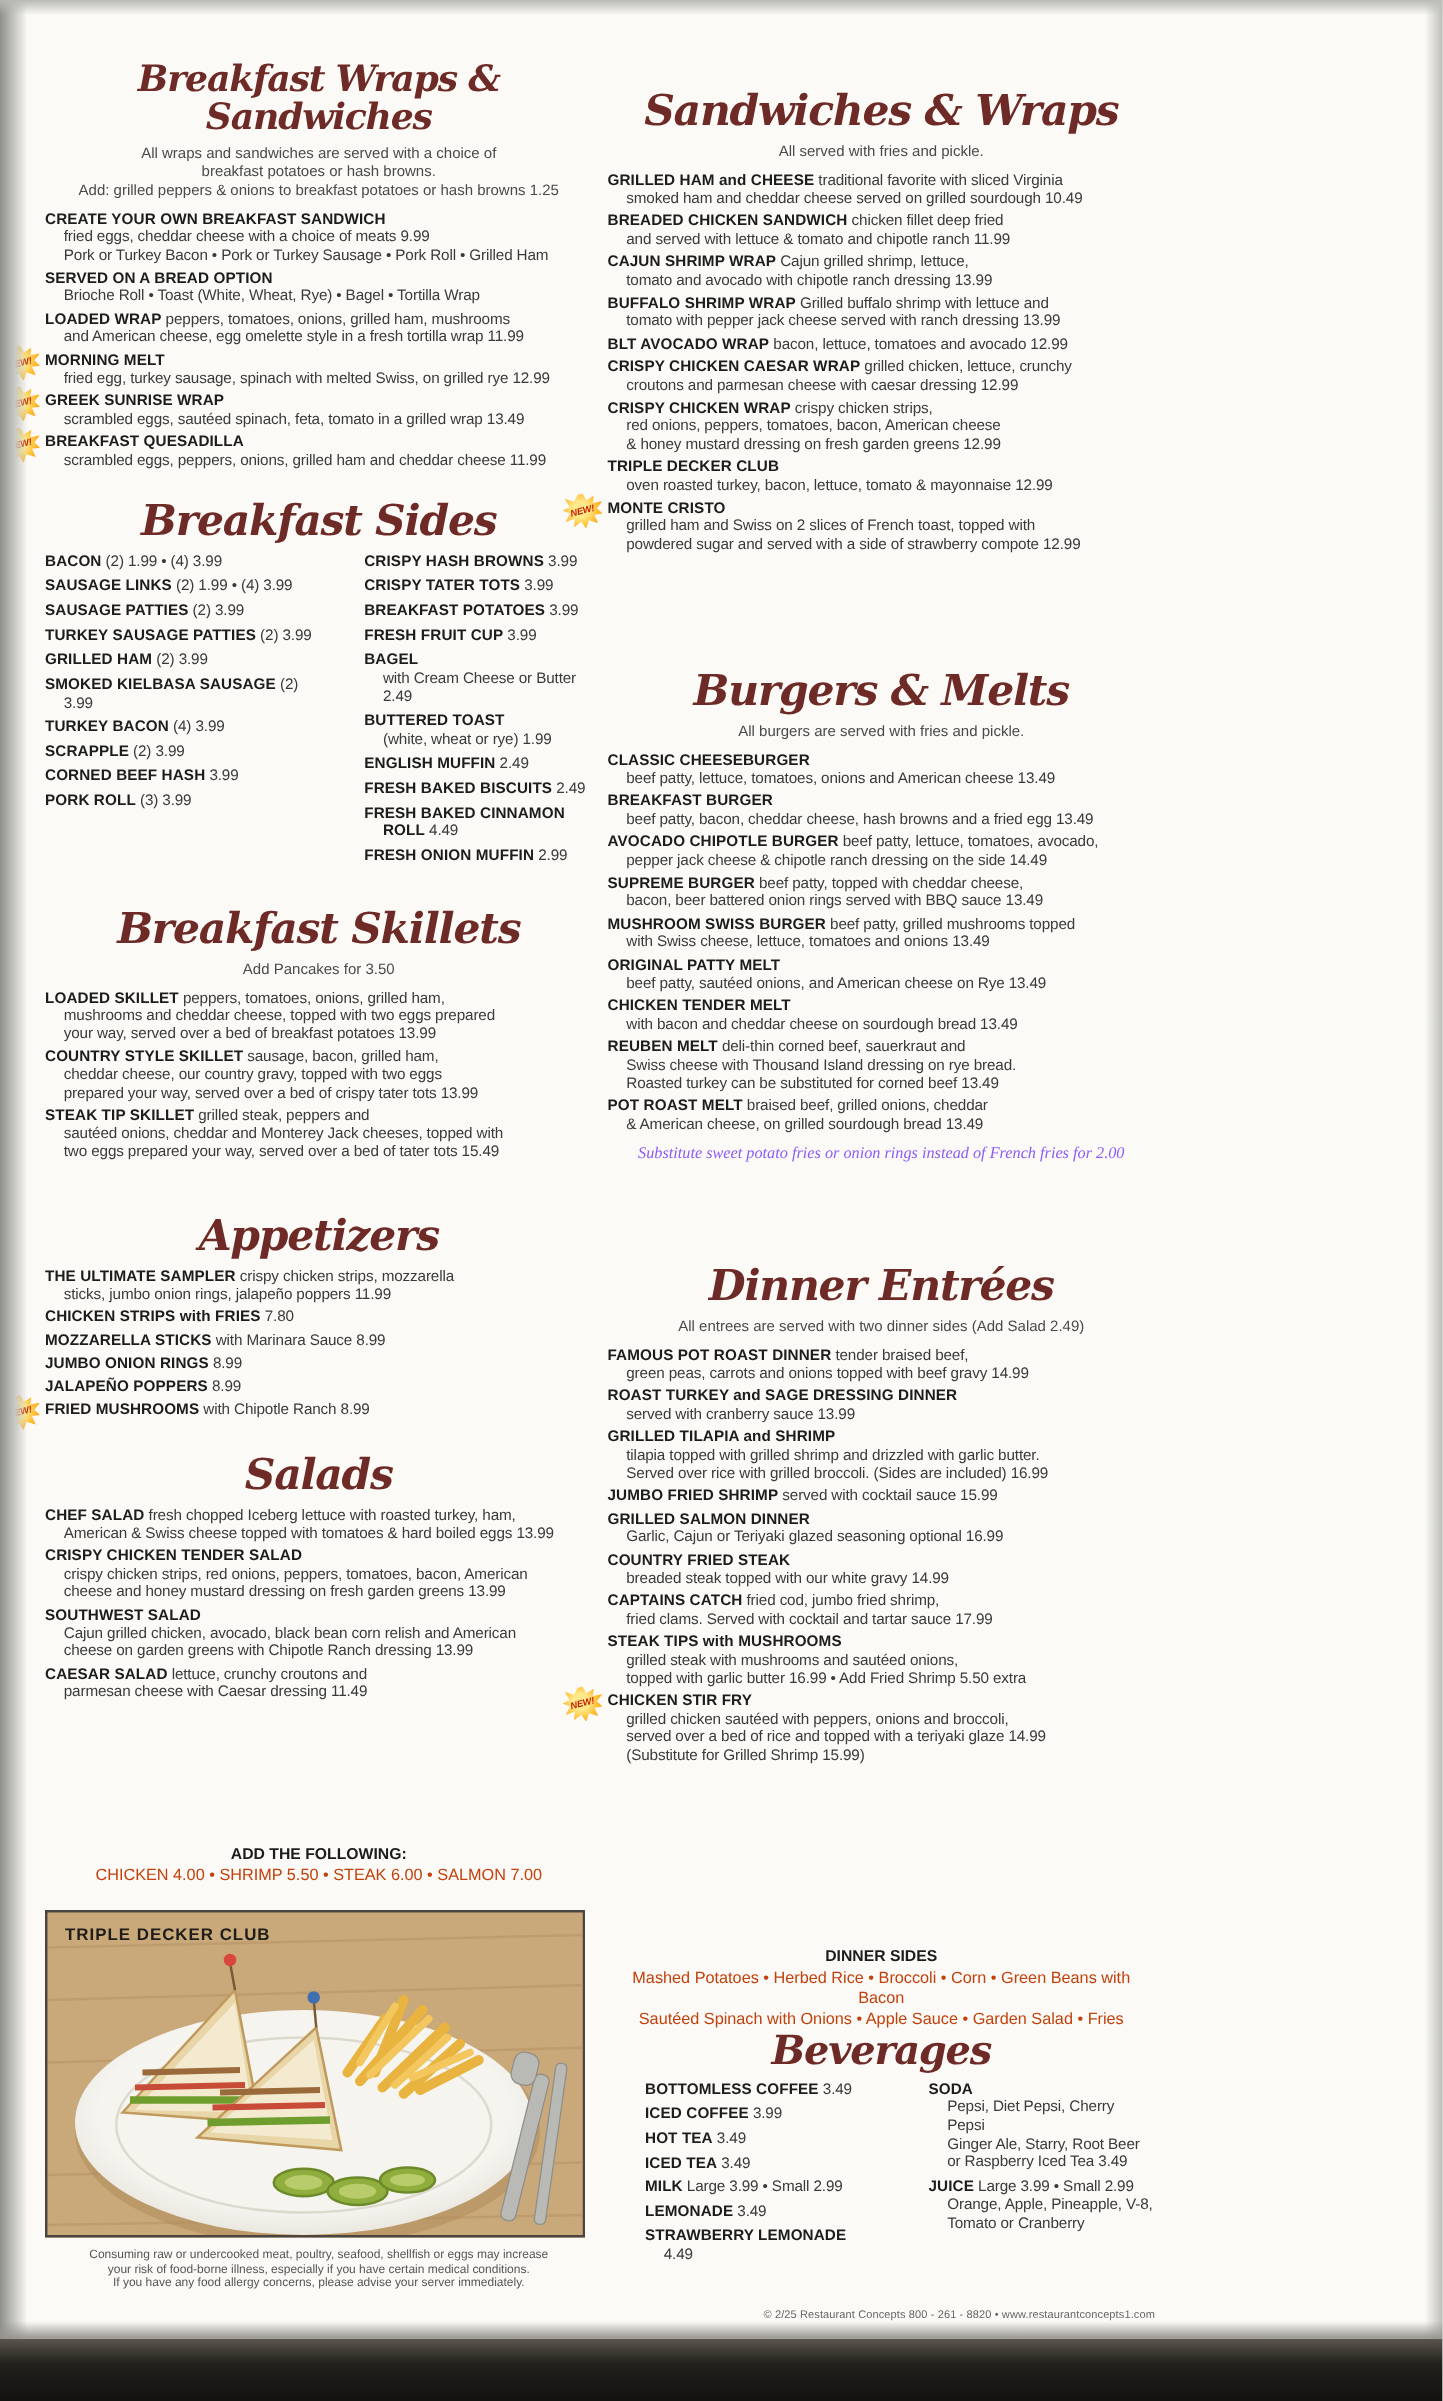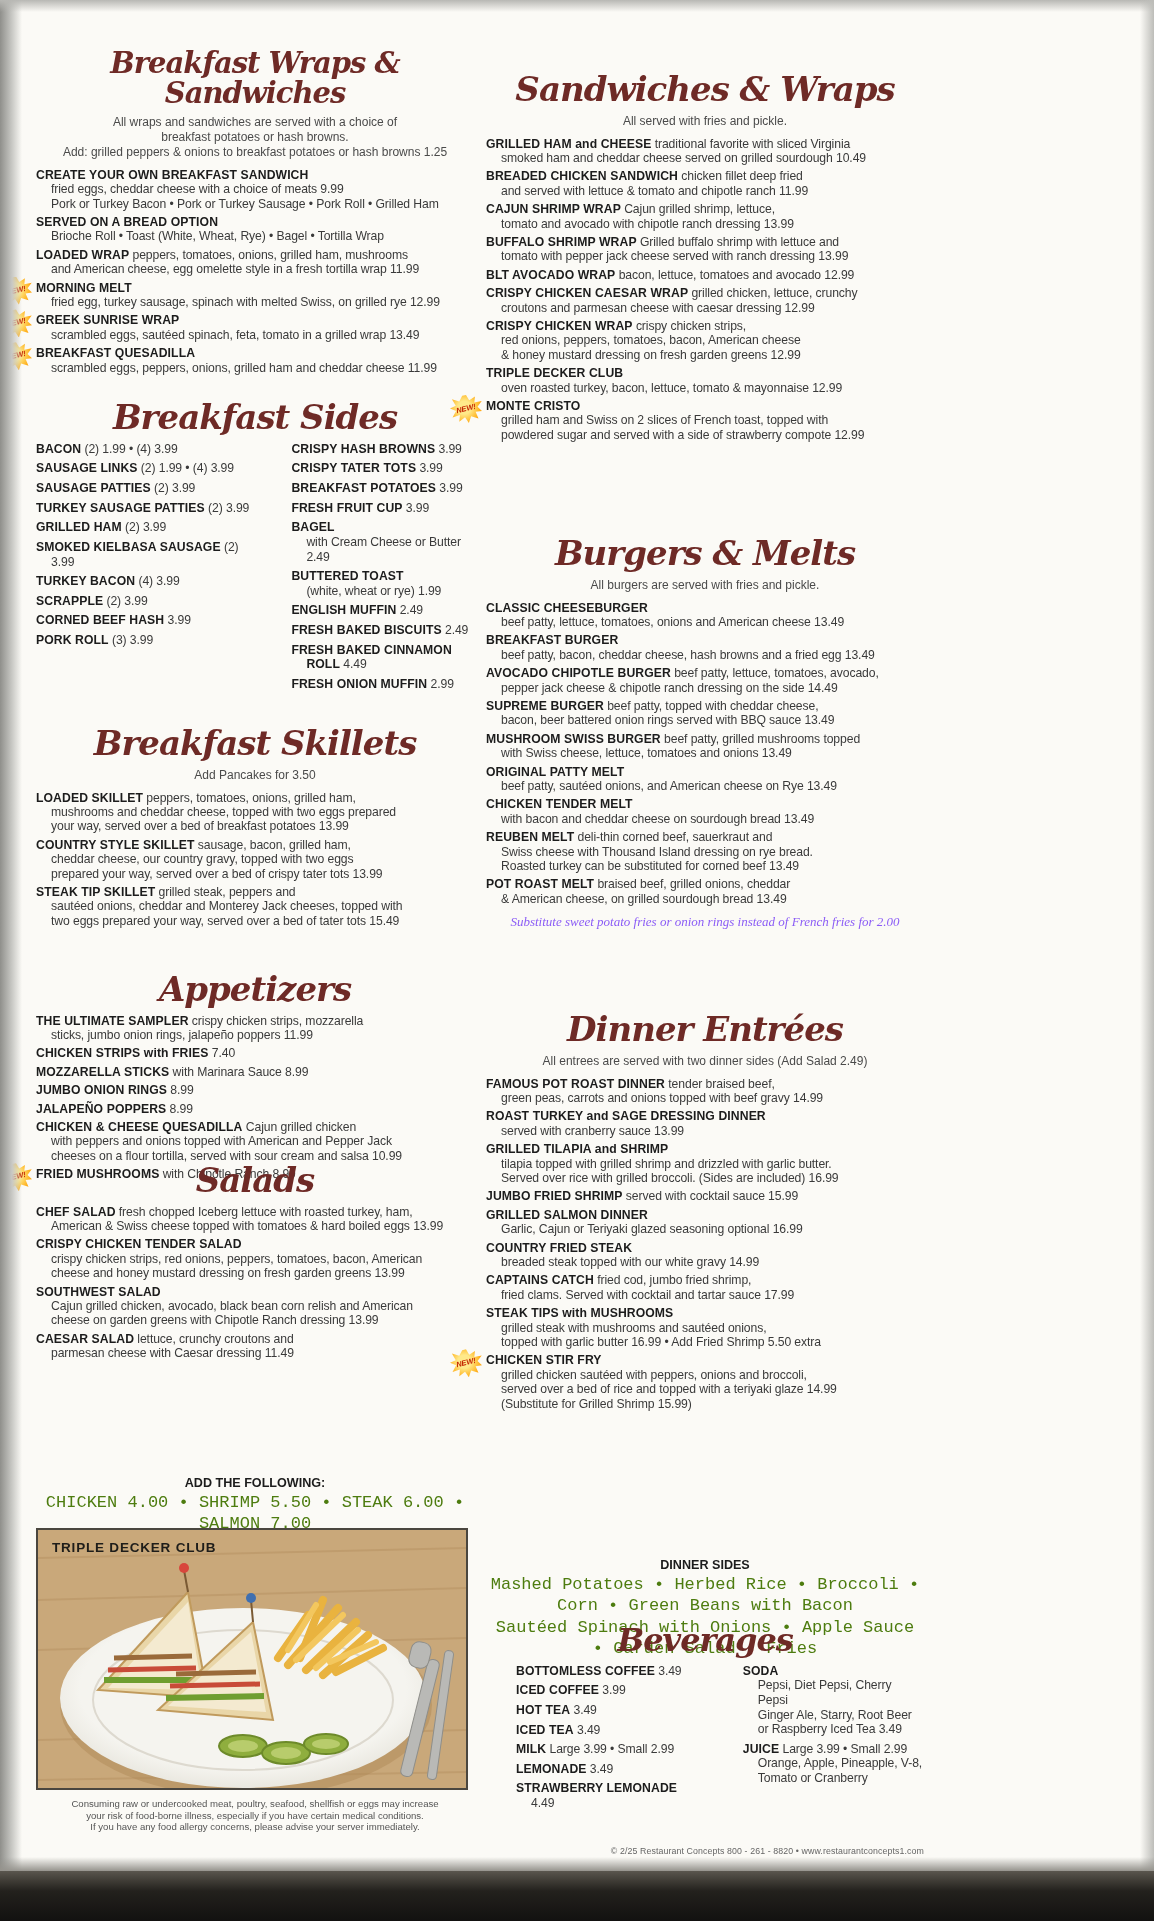--- a/index.html
+++ b/index.html
@@ -53,21 +53,21 @@
     background:radial-gradient(circle at 45% 45%,#ffe98a 0 28%,#ffc23d 55%,#ff9d00 80%,#f08300);
     clip-path:polygon(50% 0%,60% 19%,78% 6%,76% 27%,99% 22%,86% 42%,100% 57%,80% 60%,89% 84%,66% 76%,59% 100%,47% 80%,29% 96%,31% 72%,8% 81%,19% 57%,0% 48%,18% 39%,6% 15%,29% 23%,38% 3%);
     white-space:normal;text-indent:0;
   }
   .new-burst i{
     position:absolute;inset:0;display:flex;align-items:center;justify-content:center;
     font-size:7.5px;font-weight:bold;font-style:italic;color:#c42300;transform:rotate(-14deg);
   }
 
   .center-b{text-align:center;font-weight:bold;font-size:12.6px;color:#1c1c1c;margin-bottom:2px;}
-  .center-t{text-align:center;font-size:17px;color:#4d7c0f;white-space:pre-line;line-height:1.25;font-family:Liberation Mono, monospace;}
+  .center-t{text-align:center;font-size:13px;color:#c2410c;white-space:pre-line;line-height:1.25;}
   .note-serif{
     font-family:"Liberation Serif",serif;font-style:italic;text-align:center;
     font-size:13px;color:#8b5cf6;margin-top:8px;
   }
   .disclaimer{
     text-align:center;font-size:9.6px;color:#555;white-space:pre-line;line-height:1.22;
   }
   .footer{
     text-align:right;font-size:8.8px;color:#666;letter-spacing:0.1px;
   }
@@ -163,27 +163,24 @@
 sautéed onions, cheddar and Monterey Jack cheeses, topped with
 two eggs prepared your way, served over a bed of tater tots 15.49</span></div>
         </div>
     </div>
 
     <div class="sec" style="top:972px;">
       <div class="script-h">Appetizers</div>
       <div>
           <div class="item"><span class="iname">THE ULTIMATE SAMPLER</span><span class="idesc"> crispy chicken strips, mozzarella
 sticks, jumbo onion rings, jalapeño poppers 11.99</span></div>
-          <div class="item"><span class="iname">CHICKEN STRIPS with FRIES</span><span class="idesc"> 7.40</span></div>
+          <div class="item"><span class="iname">CHICKEN STRIPS with FRIES</span><span class="idesc"> 7.80</span></div>
           <div class="item"><span class="iname">MOZZARELLA STICKS</span><span class="idesc"> with Marinara Sauce 8.99</span></div>
           <div class="item"><span class="iname">JUMBO ONION RINGS</span><span class="idesc"> 8.99</span></div>
           <div class="item"><span class="iname">JALAPEÑO POPPERS</span><span class="idesc"> 8.99</span></div>
-          <div class="item"><span class="iname">CHICKEN &amp; CHEESE QUESADILLA</span><span class="idesc"> Cajun grilled chicken
-with peppers and onions topped with American and Pepper Jack
-cheeses on a flour tortilla, served with sour cream and salsa 10.99</span></div>
           <div class="item"><span class="new-burst">
               <i>NEW!</i>
             </span><span class="iname">FRIED MUSHROOMS</span><span class="idesc"> with Chipotle Ranch 8.99</span></div>
         </div>
     </div>
 
     <div class="sec" style="top:1163px;">
       <div class="script-h">Salads</div>
       <div>
           <div class="item"><span class="iname">CHEF SALAD</span><span class="idesc"> fresh chopped Iceberg lettuce with roasted turkey, ham,

